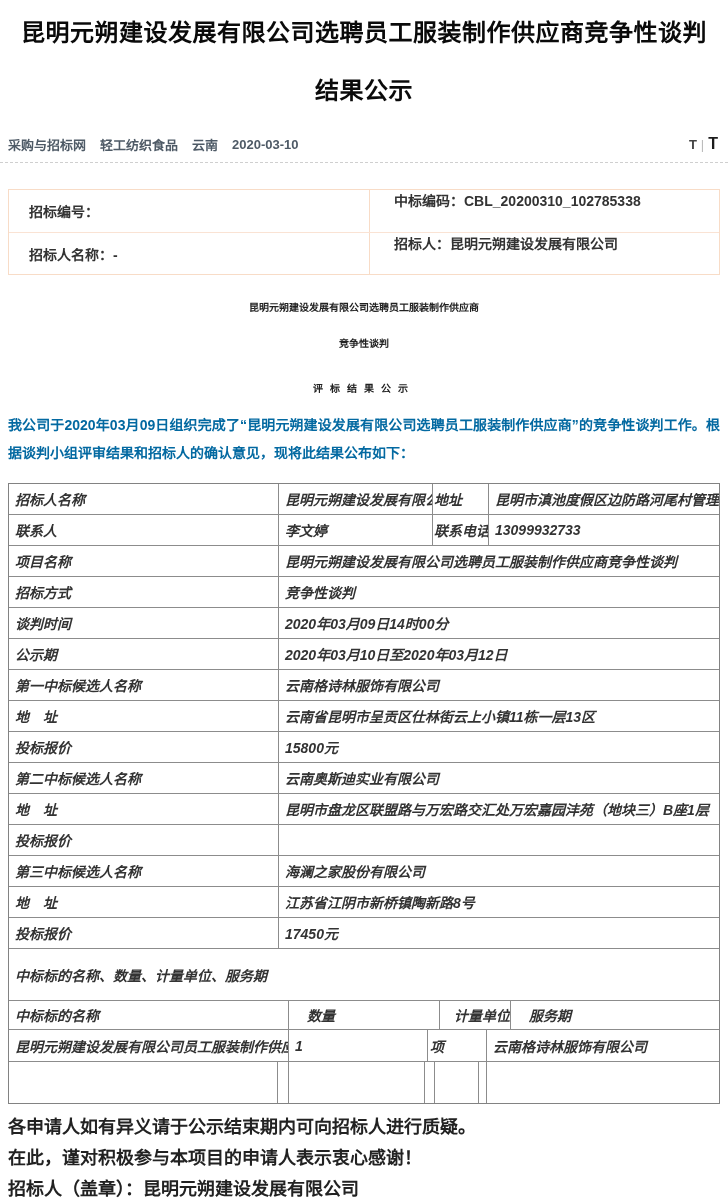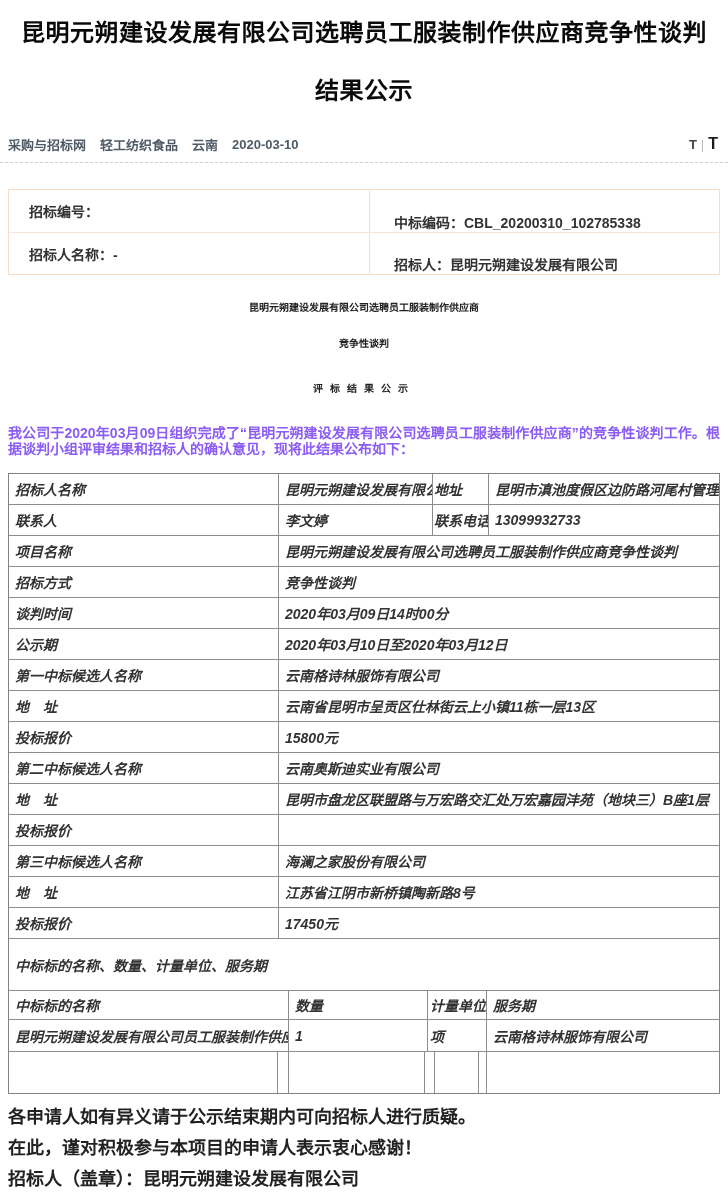--- a/index.html
+++ b/index.html
@@ -46,36 +46,36 @@
   .dashed-divider { margin: 8px 0 0; border-bottom: 1px dashed #cfcfcf; height: 0; }
 
   
   .info-box {
     margin: 26px 8px 0;
     border: 1px solid #f8dcc7;
     font-size: 14px;
     font-weight: 700;
     color: #333;
   }
-  .info-row { display: flex; height: 42px; align-items: flex-end; }
+  .info-row { display: flex; height: 42px; align-items: flex-start; }
   .info-row + .info-row { border-top: 1px solid #fae3d4; }
   .info-cell-left { width: 361px; padding-left: 20px; border-right: 1px solid #f8dcc7; height: 100%; display: flex; align-items: center; }
   .info-cell-right { flex: 1; padding-left: 24px; }
 
   
   .doc-h { text-align: center; font-size: 10px; font-weight: 700; color: #222; line-height: 17px; }
   .doc-h1 { margin-top: 24px; }
   .doc-h2 { margin-top: 19px; }
   .doc-h3 { margin-top: 28px; letter-spacing: 7px; }
   .intro {
-    margin: 28px 8px 0;
+    margin: 14px 8px 0;
     font-size: 14px;
     font-weight: 700;
-    line-height: 16px;
-    color: #8b5cf6;
+    line-height: 28px;
+    color: #0369a1;
     text-align: justify;
   }
 
   
   .result-table { margin: 16px 8px 0; border: 1px solid #828282; font-style: italic; }
   .t-row {
     display: flex;
     height: 31px;
     border-bottom: 1px solid #8c8c8c;
     font-size: 14px;
@@ -84,21 +84,21 @@
     align-items: stretch;
   }
   .t-row:last-child { border-bottom: none; }
   .cell { display: flex; align-items: center; padding: 0 6px; overflow: hidden; white-space: nowrap; }
   .br { border-right: 1px solid #8c8c8c; }
   .w-label  { width: 270px; }
   .w-val1   { width: 154px; }
   .w-label2 { width: 56px; padding: 0 1px; }
   .grow { flex: 1; }
   .section-row { height: 52px; }
-  .aw-h { height: 29px; }
+  .aw-h { height: 29px; gap: 12px; }
   .aw-d { height: 32px; }
   .aw-c1 { width: 280px; }
   .aw-c2 { width: 139px; }
   .aw-c3 { width: 59px; padding: 0 2px; }
   .empty-row { position: relative; height: 41px; border-bottom: none; }
   .vline { position: absolute; top: 0; bottom: 0; width: 0; border-left: 1px solid #8c8c8c; }
 
   
   .foot-line { margin: 15px 8px 0; font-size: 18px; font-weight: 700; color: #222; line-height: 16px; }
   .foot-line:first-of-type { margin-top: 13px; }

